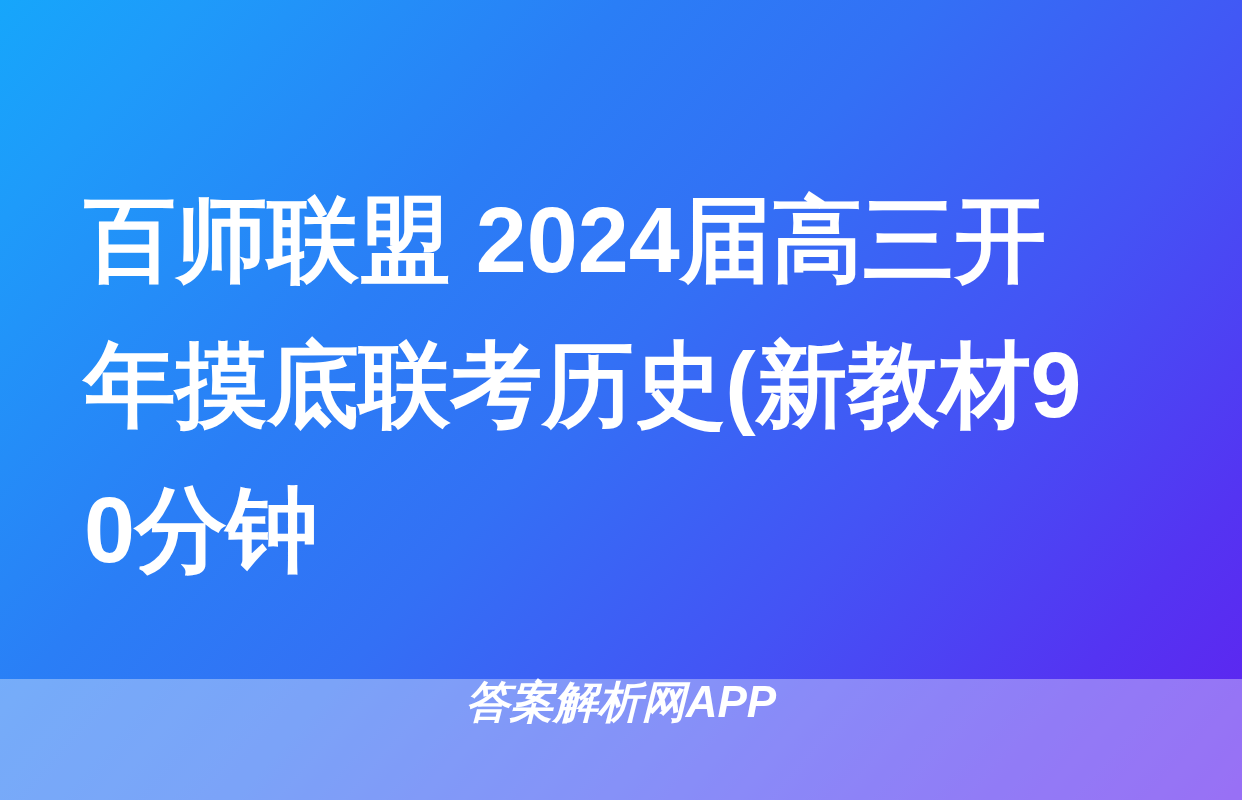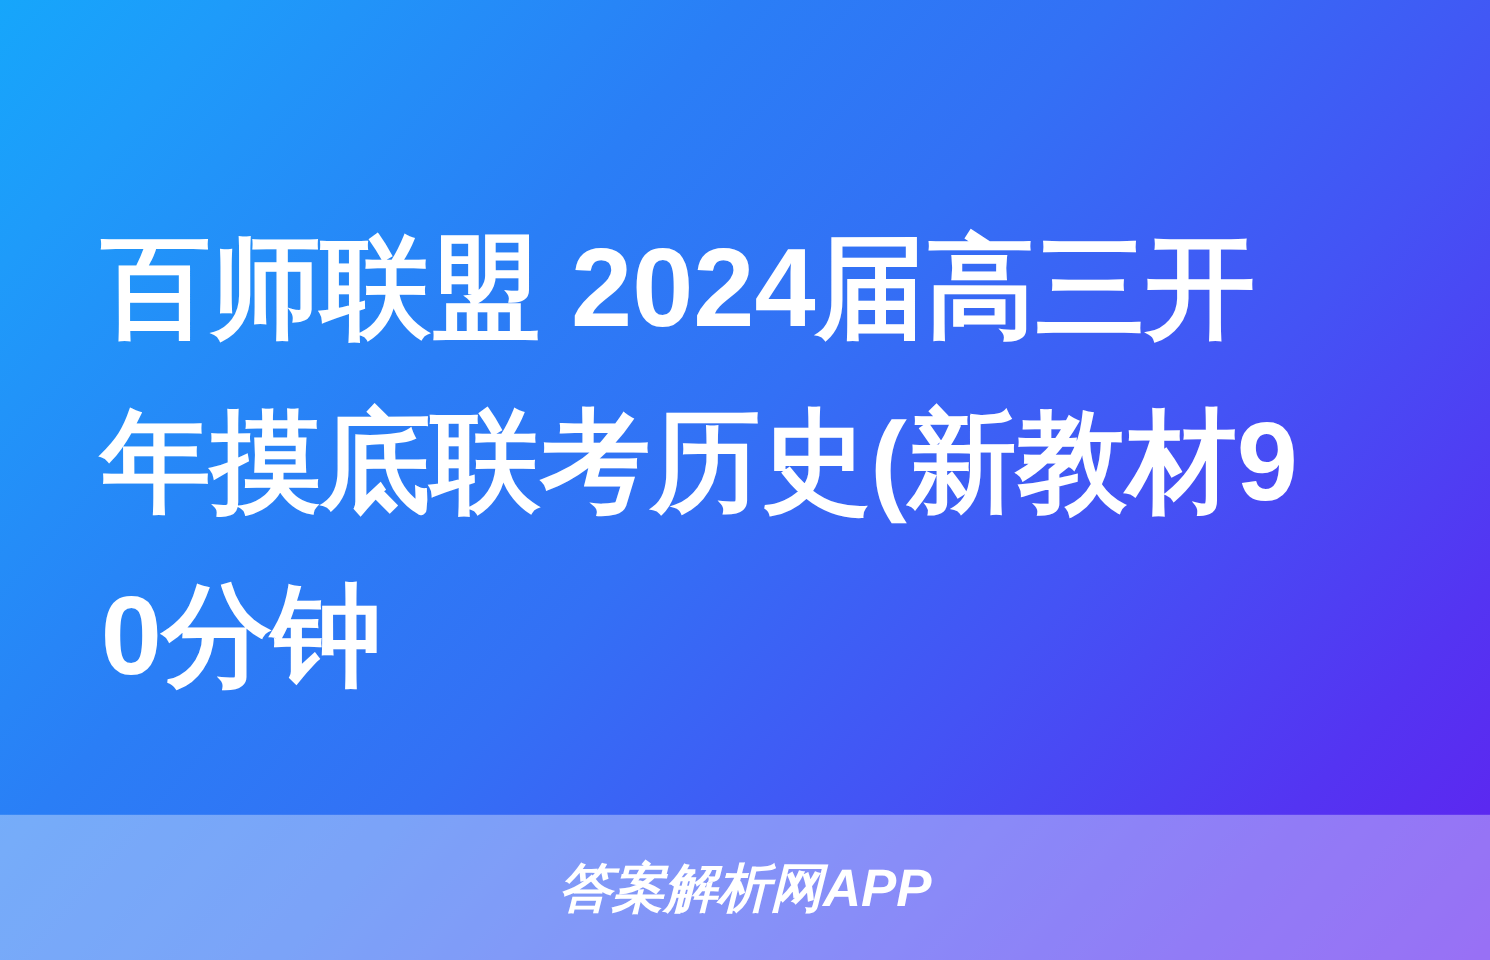--- a/index.html
+++ b/index.html
@@ -54,21 +54,20 @@
   
   #footer-band {
     position: absolute;
     left: 0;
     right: 0;
     top: 679px;
     height: 121px;
     background: rgba(255, 255, 255, 0.355);
     z-index: 4;
     display: flex;
-    align-items: center;
     justify-content: center;
   }
 
   #watermark {
     color: #ffffff;
     font-size: 44px;
     font-weight: 700;
     font-style: italic;
     letter-spacing: 0px;
     line-height: 1;

